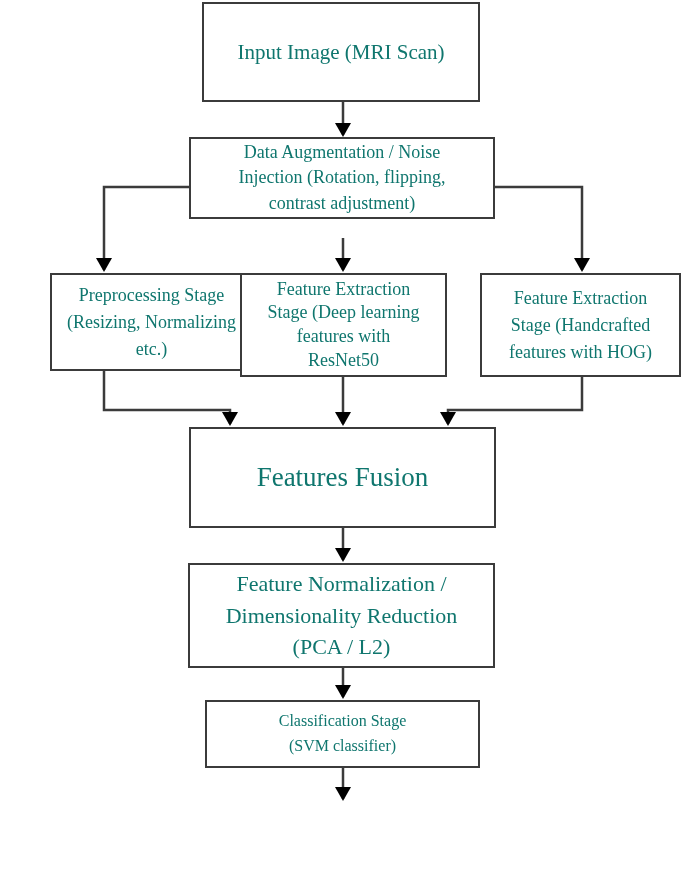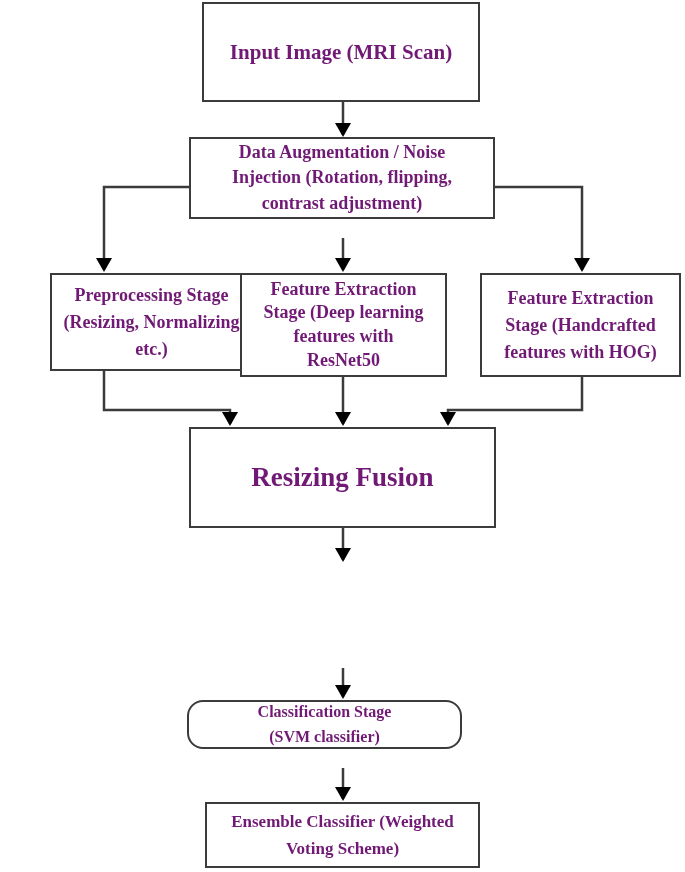--- a/index.html
+++ b/index.html
@@ -2,22 +2,22 @@
 <html><head>
 <meta charset="utf-8">
 <style>
   html,body{margin:0;padding:0;background:#ffffff;}
   .canvas{
     position:relative;
     width:685px;
     height:872px;
     background:#ffffff;
     font-family:"Liberation Serif","DejaVu Serif",serif;
-    font-weight:bold;
-    color:#701a75;
+    font-weight:normal;
+    color:#0f766e;
     overflow:hidden;
   }
   .edges{
     position:absolute;
     left:0; top:0;
     width:685px; height:872px;
   }
   .node{
     position:absolute;
     box-sizing:border-box;
@@ -30,21 +30,21 @@
   }
   .label{ white-space:pre-line; }
 
   .n-input { left:202px; top:2px;   width:278px; height:100px; font-size:21px; }
   .n-aug   { left:189px; top:137px; width:306px; height:82px; font-size:18px; line-height:1.42; }
   .n-pre   { left:2px;   top:273px; width:203px; height:98px;  font-size:18px; line-height:1.5;margin-left:48px;  }
   .n-deep  { left:240px; top:273px; width:207px; height:104px; font-size:18px; line-height:1.32; }
   .n-hog   { left:480px; top:273px; width:201px; height:104px; font-size:18px; line-height:1.5;  }
   .n-fusion{ left:189px; top:427px; width:307px; height:101px; font-size:27px; }
   .n-norm  { left:188px; top:563px; width:307px; height:105px; font-size:22px; line-height:1.45; }
-  .n-class { left:187px; top:700px; width:275px; height:49px;  font-size:16px; line-height:1.55;border-radius:16px; }
+  .n-class { left:205px; top:700px; width:275px; height:68px;  font-size:16px; line-height:1.55; }
   .n-ens   { left:205px; top:802px; width:275px; height:66px;  font-size:17px; line-height:1.6;  }
 </style>
 </head>
 <body>
 
 <div class="canvas">
 
   <svg class="edges" viewBox="0 0 685 872" xmlns="http://www.w3.org/2000/svg">
     <defs>
       <marker id="arrow" viewBox="0 0 14 16" refX="12" refY="8" markerWidth="14" markerHeight="16" markerUnits="userSpaceOnUse" orient="auto">
@@ -88,27 +88,28 @@
 ResNet50</div>
   </div>
 
   <div class="node n-hog">
     <div class="label">Feature Extraction
 Stage (Handcrafted
 features with HOG)</div>
   </div>
 
   <div class="node n-fusion">
-    <div class="label">Resizing Fusion</div>
+    <div class="label">Features Fusion</div>
   </div>
 
+  <div class="node n-norm">
+    <div class="label">Feature Normalization /
+Dimensionality Reduction
+(PCA / L2)</div>
+  </div>
 
   <div class="node n-class">
     <div class="label">Classification Stage
 (SVM classifier)</div>
   </div>
 
-  <div class="node n-ens">
-    <div class="label">Ensemble Classifier (Weighted
-Voting Scheme)</div>
-  </div>
 
 </div>
 
 </body></html>

